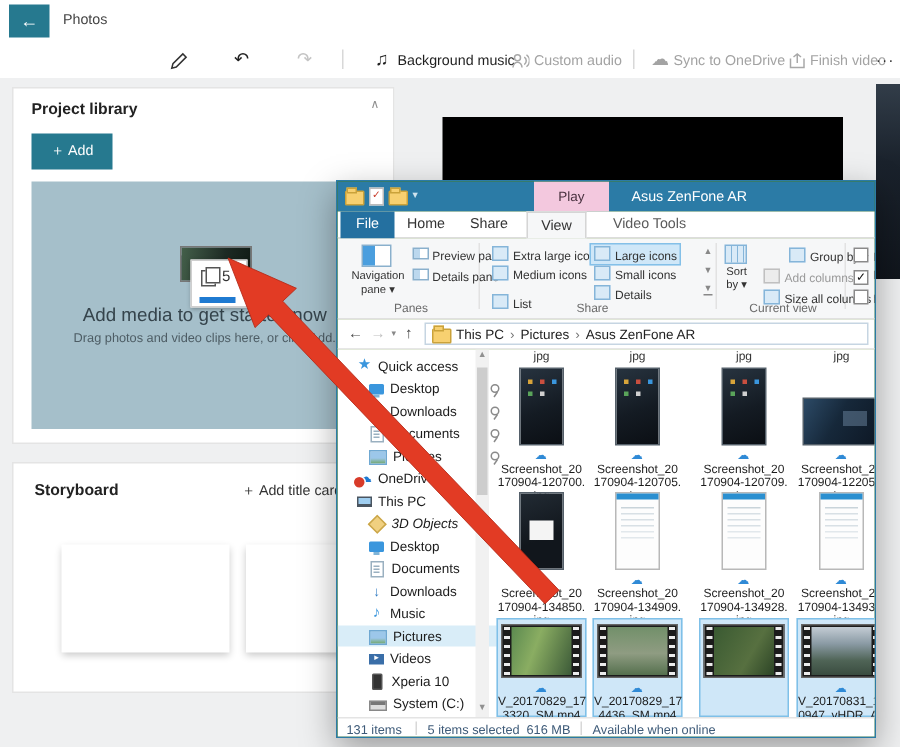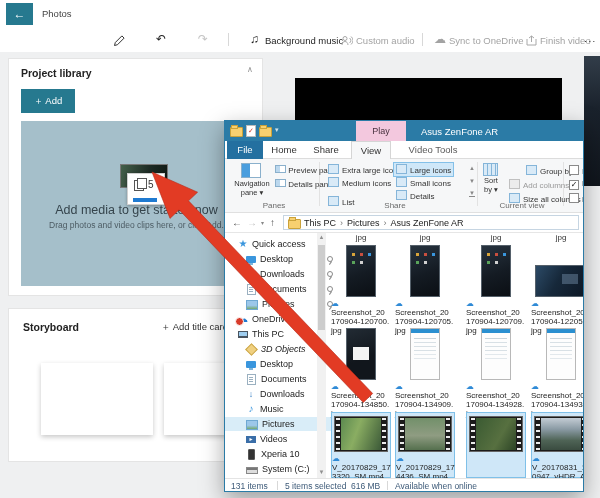--- a/index.html
+++ b/index.html
@@ -98,21 +98,21 @@
   .i-3d{width:7px;height:7px;background:#f0d080;border:1px solid #caa64a;transform:rotate(45deg);margin:1px 5px 0 1px}
   .i-vid{background:#3a6ea8;height:7px;margin-top:1px;color:#fff;font-size:6px;line-height:7px}
   .i-phone{width:5px;height:9px;background:#333;border:1px solid #555;margin:0 6px 0 2px;border-radius:1px}
   .i-drive{height:5px;background:#ddd;border:1px solid #888;margin-top:2px}
   .i-drive:after{content:"";position:absolute;left:0;top:0;width:10px;height:2px;background:#777}
   #nav-scroll{left:92px;top:0;width:9px;height:245px;background:#f1f1f1}
   #nav-thumb{left:1px;top:12px;width:7px;height:85px;background:#cdcdcd}
   .scr-ar{left:1.5px;font-size:6px;color:#909090}
   
   .plabel{position:absolute;width:60px;text-align:center;font-size:8px;color:#333;top:0}
-  .fcell{position:absolute;width:60px;text-align:left}
+  .fcell{position:absolute;width:60px;text-align:center}
   .fcell.sel{background:#cfe7f8;border:1px solid #7fc0e8;box-sizing:border-box;padding-top:3px}
   .tarea{display:flex;align-items:flex-end;justify-content:center}
   .fthumb{margin:0 auto;box-sizing:border-box}
   .t-phone-dark{width:30px;height:52px;background:linear-gradient(160deg,#27333f 0%,#141b23 55%,#0b0f14 100%);border:1px solid #55606a;position:relative}
   .t-phone-dark:before{content:"";position:absolute;left:5px;top:7px;width:3px;height:3px;background:#d8a43a;box-shadow:8px 0 #c94f3f,16px 0 #3a96dd,0 8px #5aa45a,8px 8px #d0d0d0}
   .t-phone-dialog{width:30px;height:52px;background:linear-gradient(160deg,#222b34 0%,#11161c 60%);border:1px solid #55606a;position:relative}
   .t-phone-dialog:before{content:"";position:absolute;left:6px;top:18px;width:16px;height:13px;background:#f4f4f4}
   .t-phone-light{width:30px;height:52px;background:#fdfdfd;border:1px solid #b8b8b8;position:relative}
   .t-phone-light:before{content:"";position:absolute;left:0;top:0;width:28px;height:4px;background:#2a8fd0}
   .t-phone-light:after{content:"";position:absolute;left:3px;top:9px;width:22px;height:1px;background:#c9d4da;box-shadow:0 4px #d8e0e5,0 8px #d8e0e5,0 12px #d8e0e5,0 16px #e2e8ec,0 20px #e2e8ec}

